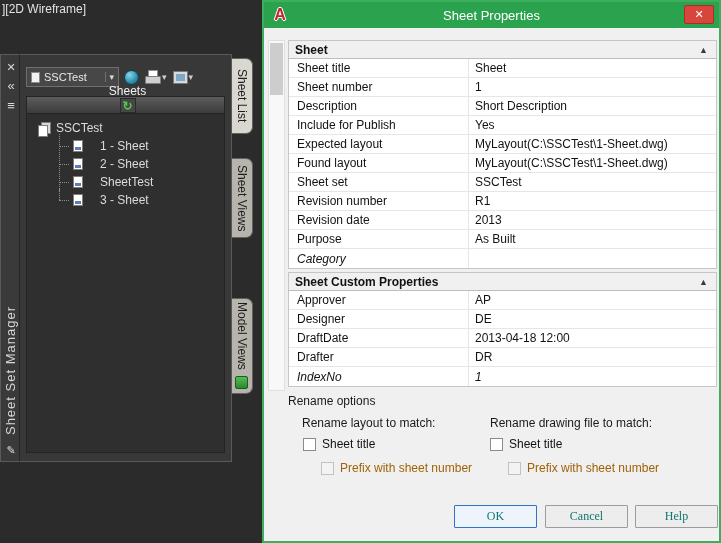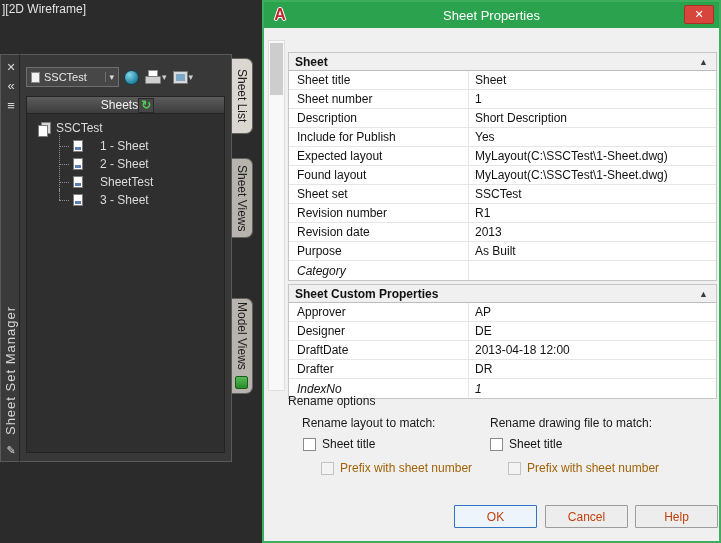--- a/index.html
+++ b/index.html
@@ -35,21 +35,21 @@
   .icon-publish { width:15px; height:15px; border-radius:50%;
     background:radial-gradient(circle at 35% 30%, #86d7e9, #2e8fae 60%, #185f78); border:1px solid #12414f; }
   .icon-plot { width:16px; height:14px; position:relative; }
   .icon-plot .pbody { position:absolute; bottom:0; left:0; width:16px; height:8px; background:#cfcfcf; border:1px solid #7d7d7d; border-radius:1px; }
   .icon-plot .ppaper { position:absolute; top:0; left:3px; width:10px; height:7px; background:#fff; border:1px solid #909090; }
   .icon-select { width:15px; height:13px; background:#d9d9d9; border:1px solid #777; position:relative; }
   .icon-select::after { content:''; position:absolute; inset:2px; background:#7da7c7; }
   .tool-arrow { font-size:9px; color:#cfcfcf; margin-left:1px; }
 
   .sheets-header { height:18px; background:linear-gradient(#5c5c5c,#3c3c3c); border:1px solid #242424;
-    display:flex; align-items:center; justify-content:center; padding:0 2px 0 6px; color:#f2f2f2; }
+    display:flex; align-items:center; justify-content:flex-end; padding:0 2px 0 6px; color:#f2f2f2;flex-direction:column; }
   .refresh-btn { width:16px; height:15px; display:flex; align-items:center; justify-content:center;
     color:#4fc94f; font-weight:bold; font-size:12px; background:#474747; border:1px solid #2a2a2a; }
 
   .tree { flex:1; background:#2f2f2f; border:1px solid #232323; border-top:none; padding:5px 2px; color:#dcdcdc; overflow:hidden; }
   .tree-root { display:flex; align-items:center; gap:6px; height:18px; padding-left:9px; }
   .icon-sheetset { position:relative; width:12px; height:13px; flex:none; }
   .icon-sheetset::before { content:''; position:absolute; left:3px; top:0; width:8px; height:10px; background:#d9d9d9; border:1px solid #7c7c7c; }
   .icon-sheetset::after { content:''; position:absolute; left:0; top:3px; width:8px; height:10px; background:#fff; border:1px solid #7c7c7c; }
   .tree-children { margin-left:24px; }
   .tree-child { position:relative; display:flex; align-items:center; gap:17px; height:18px; padding-left:20px; }
@@ -81,21 +81,21 @@
     font-weight:bold; font-size:16px; color:#c1272d;
     text-shadow:-1px 0 #fff, 1px 0 #fff, 0 -1px #fff, 0 1px #fff; }
   .dialog-close { position:absolute; right:5px; top:3px; width:30px; height:19px;
     background:#d8453c; border:1px solid #a92e26; border-radius:2px;
     color:#fff; font-size:11px; display:flex; align-items:center; justify-content:center; }
 
   .dlg-scrollbar { position:absolute; left:4px; top:38px; width:17px; height:351px;
     background:#f8f8f8; border:1px solid #dfdfdf; }
   .dlg-scroll-thumb { position:absolute; left:1px; top:2px; width:13px; height:52px; background:#cdcdcd; }
 
-  .psec { position:absolute; left:24px; width:429px; background:#fff; border:1px solid #c6c6c6; color:#121212;margin-top:12px; }
+  .psec { position:absolute; left:24px; width:429px; background:#fff; border:1px solid #c6c6c6; color:#121212; }
   #psec-sheet { top:38px; }
   #psec-custom { top:270px; }
   .psec-header { height:18px; background:#f0f0f0; border-bottom:1px solid #bdbdbd;
     display:flex; align-items:center; justify-content:space-between; padding:0 8px 0 6px; font-weight:bold; }
   .collapse-arrow { font-size:9px; color:#3c3c3c; }
   .prow { display:flex; height:19px; border-bottom:1px solid #e6e6e6; }
   .prow:last-child { border-bottom:none;font-style:italic; }
   .plabel { width:180px; border-right:1px solid #e6e6e6; display:flex; align-items:center; padding-left:8px; }
   .pvalue { flex:1; display:flex; align-items:center; padding-left:6px; white-space:nowrap; overflow:hidden; }
 
@@ -107,21 +107,21 @@
   .checkbox { width:13px; height:13px; background:#fff; border:1px solid #8b8b8b; flex:none; }
   .cb-row.disabled { color:#a16207; }
   .cb-row.disabled .checkbox { background:#f3f3f3; border-color:#c2c2c2; }
   #cb-title-1 { left:39px; top:435px; }
   #cb-title-2 { left:226px; top:435px; }
   #cb-prefix-1 { left:57px; top:459px; }
   #cb-prefix-2 { left:244px; top:459px; }
 
   .dlg-btn { position:absolute; top:503px; width:83px; height:23px;
     background:#ededed; border:1px solid #9c9c9c; border-radius:1px;
-    display:flex; align-items:center; justify-content:center; color:#c2410c; }
+    display:flex; align-items:center; justify-content:center; color:#0f766e;font-family:Liberation Serif, serif; }
   #btn-ok { left:190px; border:1px solid #3173c5; background:#eef4fc; }
   #btn-cancel { left:281px; }
   #btn-help { left:371px; }
 </style>
 </head>
 <body>
 
 <div class="stage">
 
   <div class="vp-label">][2D Wireframe]</div>

